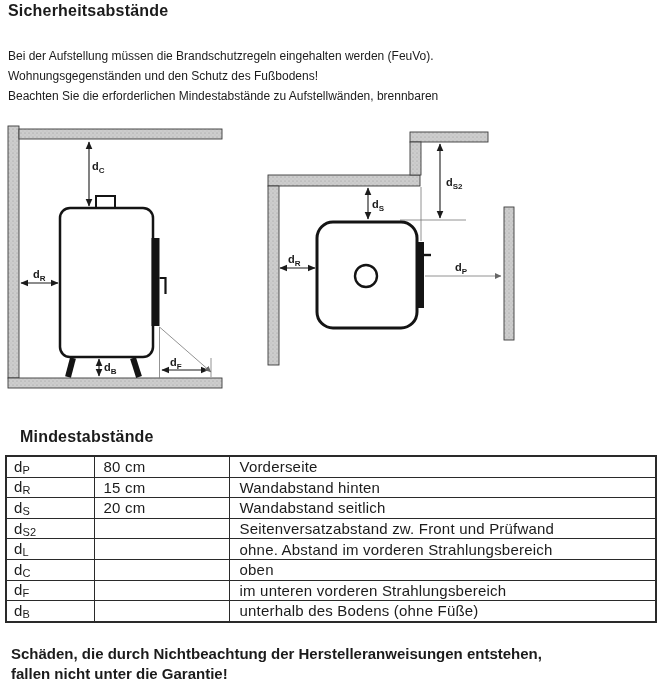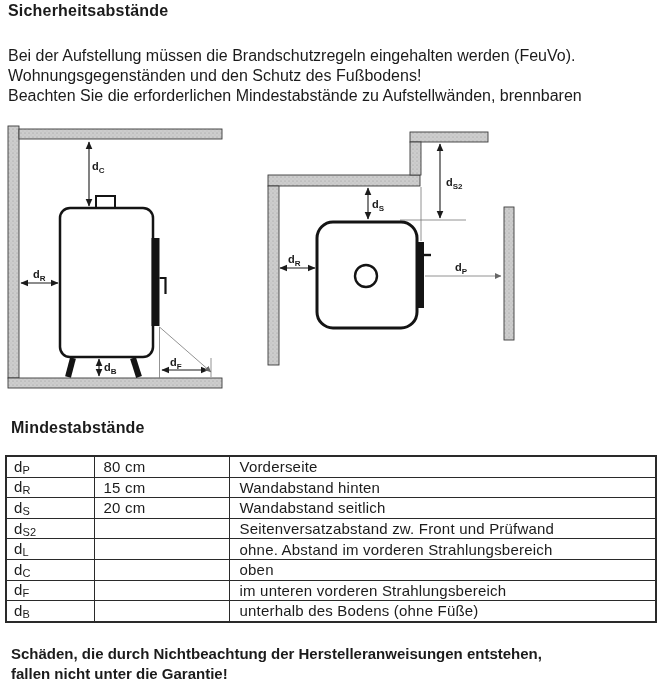--- a/index.html
+++ b/index.html
@@ -1,22 +1,22 @@
 <!DOCTYPE html>
 <html><head>
 <meta charset="utf-8">
 <style>
   html,body{margin:0;padding:0;background:#ffffff;}
   .page{position:relative;width:669px;height:680px;overflow:hidden;background:#fff;
         font-family:"Liberation Sans",sans-serif;color:#1b1b1b;padding-left:31px;}
   .h-title{position:absolute;left:8px;top:2px;margin:0;font-size:16px;font-weight:bold;letter-spacing:.2px;}
-  .intro{position:absolute;left:8px;top:46px;margin:0;font-size:16px;line-height:20px;}
+  .intro{position:absolute;left:8px;top:46px;margin:0;font-size:12px;line-height:20px;}
   .intro span{display:block;white-space:nowrap;}
   .diagram-wrap{position:absolute;left:0;top:120px;width:669px;height:292px;}
-  .h-mindest{position:absolute;left:7px;top:415px;margin:4px;font-size:16px;font-weight:bold;letter-spacing:.2px;}
+  .h-mindest{position:absolute;left:7px;top:415px;margin:13px;font-size:16px;font-weight:bold;letter-spacing:.2px;}
   table.dist{position:absolute;left:5px;top:455px;width:650px;border-collapse:collapse;
              table-layout:fixed;font-size:15px;letter-spacing:.2px;border:2px solid #2a2a2a;}
   table.dist td{border:1px solid #2a2a2a;height:19.6px;padding:0 4px 0 7px;vertical-align:middle;
                 overflow:hidden;white-space:nowrap;}
   table.dist td.c2{padding-left:9px;margin-left:44px;}
   table.dist td.c3{padding-left:10px;}
   col.w1{width:88px;} col.w2{width:135px;} col.w3{width:427px;}
   sub{font-size:11px;vertical-align:-2px;letter-spacing:0;}
   .warning{position:absolute;left:8px;top:641px;margin:3px;font-size:15px;font-weight:bold;line-height:20px;}
   .warning span{display:block;white-space:nowrap;}

